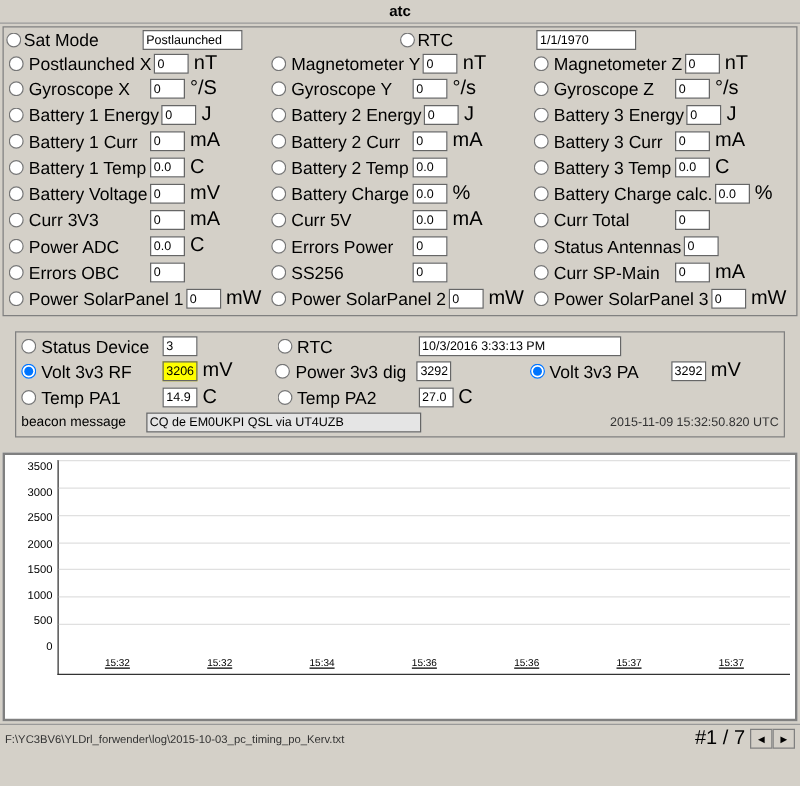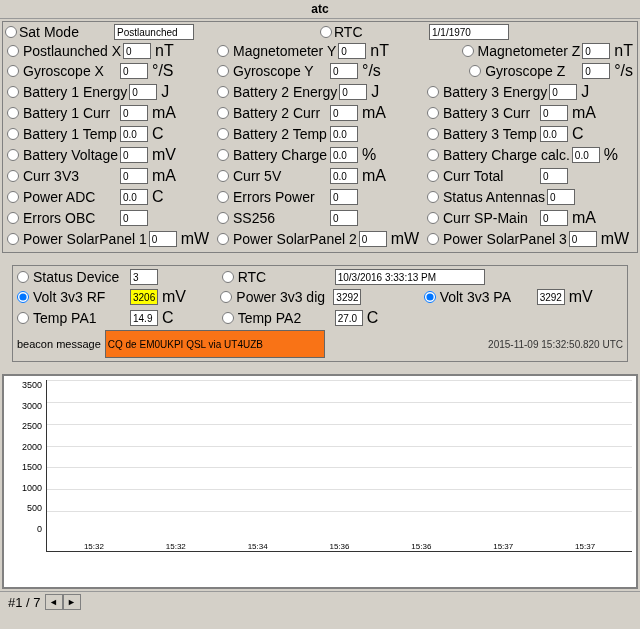--- a/index.html
+++ b/index.html
@@ -65,27 +65,27 @@
     }
     .status-section {
       border: 1px solid #808080;
       background: #d4d0c8;
       margin: 12px;
       padding: 2px;
     }
     .beacon-row {
       display: flex;
       align-items: center;
-      gap: 4px;
+      gap: 16px;
       padding: 1px 2px;
     }
     .beacon-input {
       border: 1px solid #666;
-      background: #f97316;
-      height: 28px;
+      background: #e5e5e5;
+      height: 16px;
       font-size: 10px;
       padding: 0 2px;
       width: 220px;
     }
     .timestamp-text {
       font-size: 10px;
       color: #333;
       margin-left: auto;
     }
   </style>
@@ -133,21 +133,21 @@
         <input class="text-input xsmall" type="text" value="0" style="">
         <span class="unit">nT</span>
       </div>
       <div class="cell">
         <input type="radio" class="radio-input" style="">
         <span class="cell-label">Gyroscope Y</span>
         <input class="text-input xsmall" type="text" value="0" style="">
         <span class="unit">°/s</span>
       </div>
     </div>
-    <div class="field-group" style="flex-direction:column; align-items:flex-end;">
+    <div class="field-group" style="flex-direction:column; align-items:flex-start;">
       <div class="cell">
         <input type="radio" class="radio-input" style="">
         <span class="cell-label">Magnetometer Z</span>
         <input class="text-input xsmall" type="text" value="0" style="">
         <span class="unit">nT</span>
       </div>
       <div class="cell">
         <input type="radio" class="radio-input" style="">
         <span class="cell-label">Gyroscope Z</span>
         <input class="text-input xsmall" type="text" value="0" style="">
@@ -329,21 +329,21 @@
 <div class="status-section">
   <div class="row">
     <div class="cell" style="flex:1">
       <input type="radio" class="radio-input" style="">
       <span class="cell-label">Status Device</span>
       <input class="text-input xsmall" type="text" value="3" style="">
     </div>
     <div class="cell" style="flex:2">
       <input type="radio" class="radio-input" style="">
       <span class="cell-label">RTC</span>
-      <input class="text-input" style="width: 150px;" type="text" value="10/3/2016 3:33:13 PM">
+      <input class="text-input" style="width: 162px;" type="text" value="10/3/2016 3:33:13 PM">
     </div>
   </div>
 
   <div class="row">
     <div class="cell" style="flex:1">
       <input type="radio" checked="" class="radio-input" style="">
       <span class="cell-label">Volt 3v3 RF</span>
       <input class="text-input xsmall highlighted" type="text" value="3206" style="">
       <span class="unit">mV</span>
     </div>
@@ -427,30 +427,31 @@
           <div style="background:#1e90ff;width:100%;height:91%;"></div>
         </div>
         <div style="display:flex;flex-direction:column;align-items:center;flex:1;">
           <div style="background:#1e90ff;width:100%;height:91%;"></div>
         </div>
         <div style="display:flex;flex-direction:column;align-items:center;flex:1;">
           <div style="background:#1e90ff;width:100%;height:91%;"></div>
         </div>
       </div>
 
-      <div style="display:flex; height:18px; padding:0 8px; gap:4px; align-items:flex-end;">
+      <div style="display:flex; height:18px; padding:0 8px; gap:4px; align-items:center;text-decoration:underline;">
         <div style="flex:1;text-align:center;font-size:8px;">15:32</div>
         <div style="flex:1;text-align:center;font-size:8px;">15:32</div>
         <div style="flex:1;text-align:center;font-size:8px;">15:34</div>
         <div style="flex:1;text-align:center;font-size:8px;">15:36</div>
         <div style="flex:1;text-align:center;font-size:8px;">15:36</div>
         <div style="flex:1;text-align:center;font-size:8px;">15:37</div>
         <div style="flex:1;text-align:center;font-size:8px;">15:37</div>
       </div>
     </div>
   </div>
 </div>
 
 <div style="display:flex;align-items:center;padding:2px 4px;background:#d4d0c8;border-top:1px solid #999;">
-  <span style="font-size:13px;margin:0 4px;">#1 / 7</span>
+  <span style="flex:1;font-size:9px;color:#333;">F:\YC3BV6\YLDrl_forwender\log\2015-10-03_pc_timing_po_Kerv.txt</span>
+  <span style="font-size:16px;margin:0 4px;">#1 / 7</span>
   <button style="border:1px solid #808080;background:#d4d0c8;width:18px;height:16px;cursor:pointer;font-size:9px;display:flex;align-items:center;justify-content:center;padding:0;">◄</button>
   <button style="border:1px solid #808080;background:#d4d0c8;width:18px;height:16px;cursor:pointer;font-size:9px;display:flex;align-items:center;justify-content:center;padding:0;">►</button>
 </div>
 
 </body></html>

